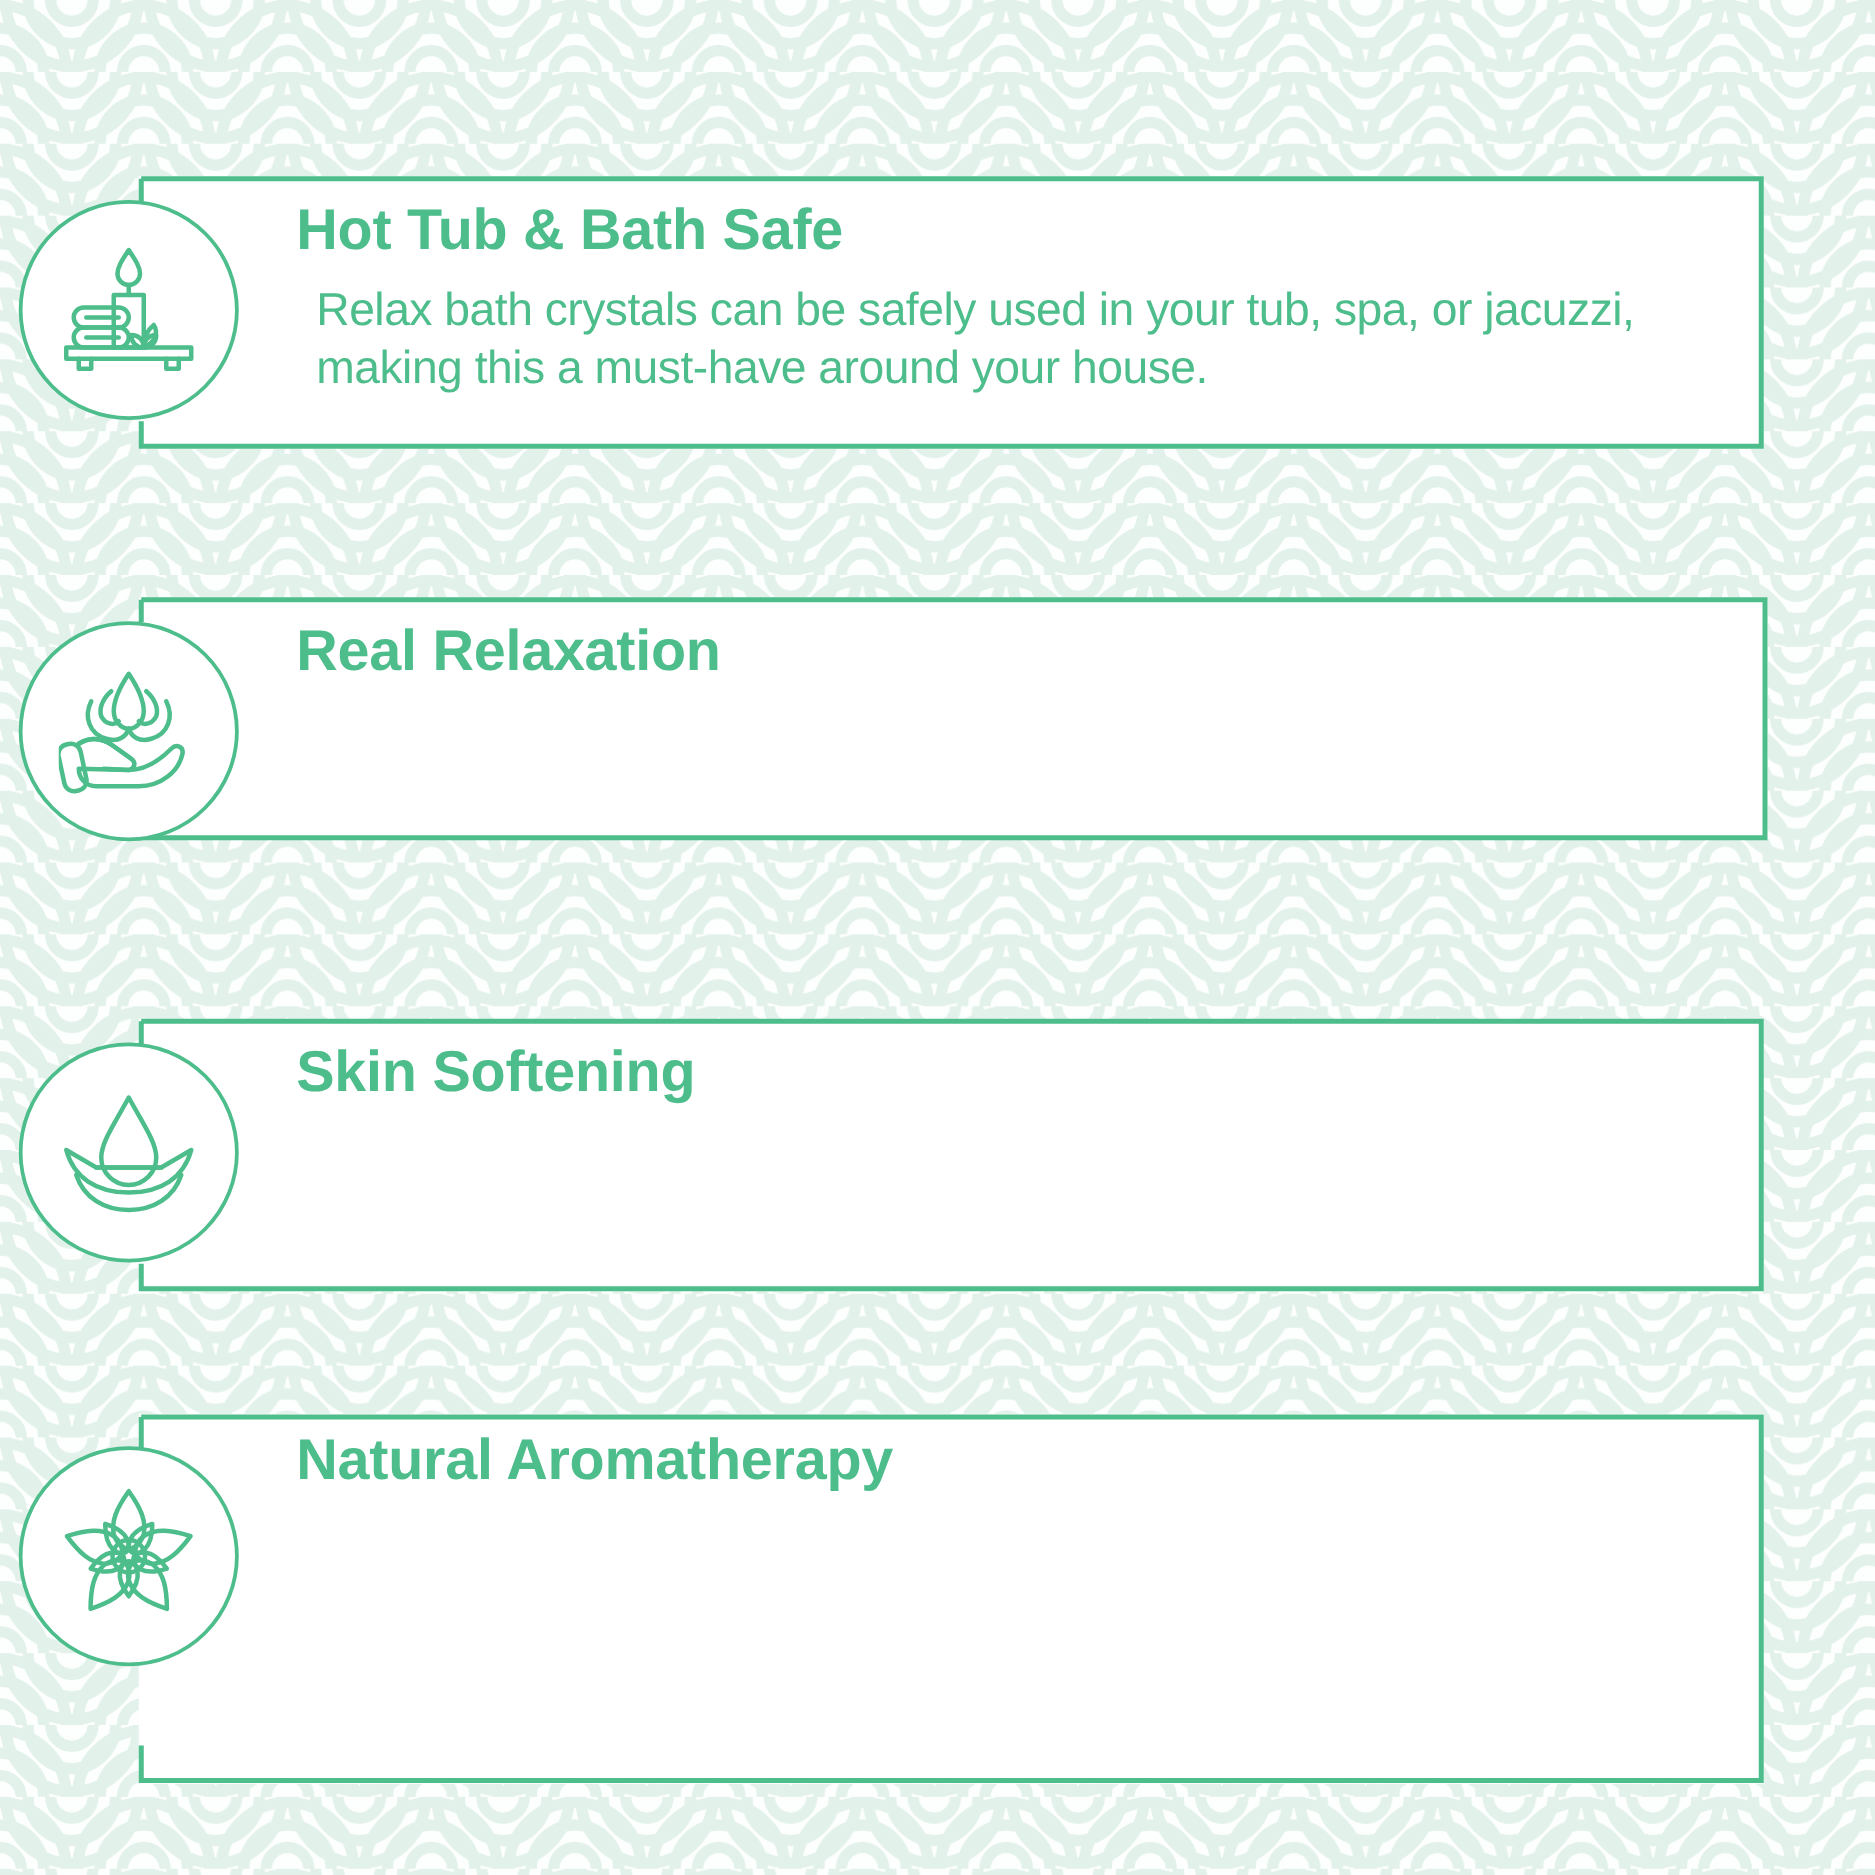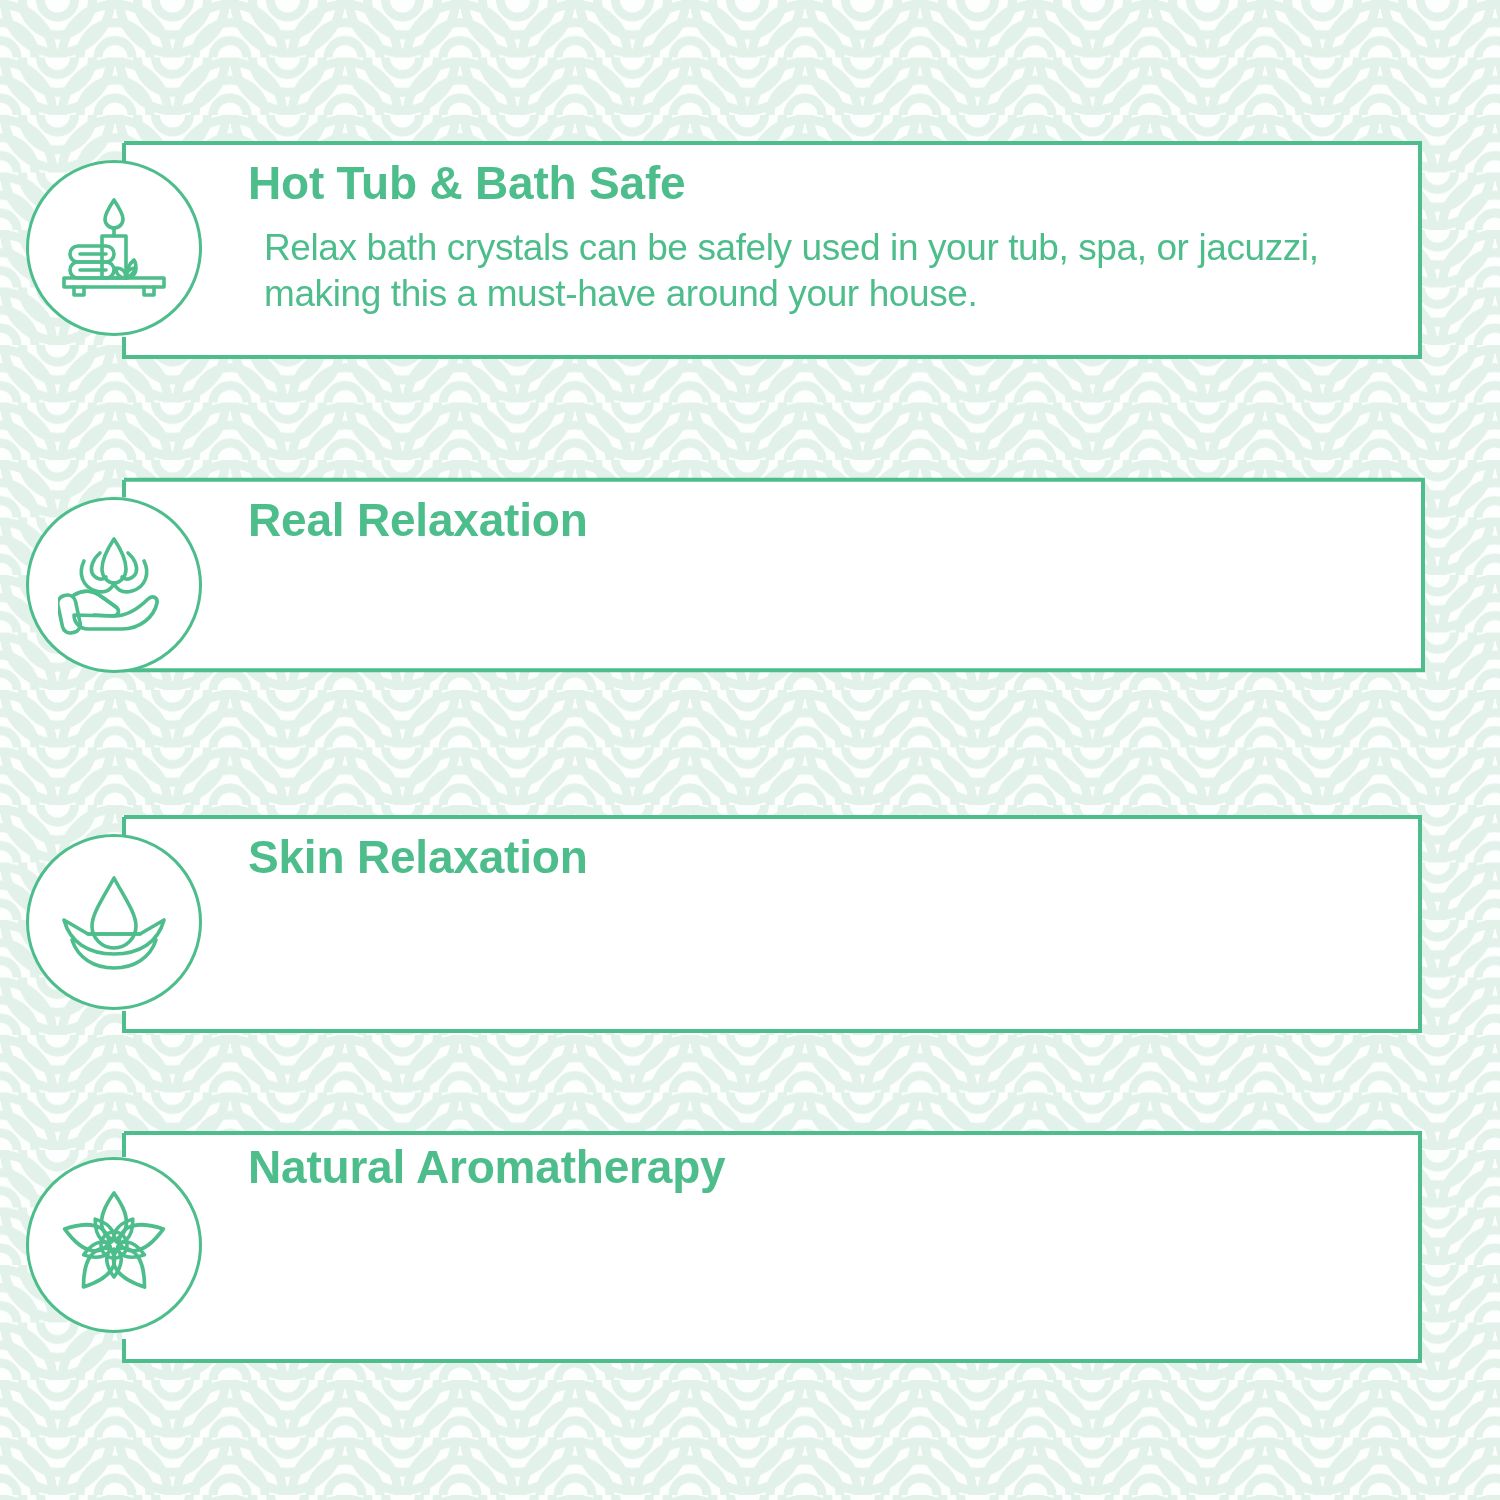--- a/index.html
+++ b/index.html
@@ -33,21 +33,21 @@
 
   
   #cards {
     position: absolute;
     inset: 0;
     z-index: 2;
   }
 
   .card {
     position: absolute;
-    left: 122px;
+    left: 111px;
     width: 1300px;
     box-sizing: border-box;
     background: #ffffff;
     z-index: 2;
   }
   
   .card-frame {
     position: absolute;
     left: 0;
     top: 0;
@@ -107,21 +107,21 @@
   #card-1 { top: 141px;  height: 218px; }
   #card-1 .icon-badge { top: 19px; }
 
   #card-2 { top: 478px;  height: 194px; }
   #card-2 .icon-badge { top: 19px; }
   #card-2 { width: 1303px; }
 
   #card-3 { top: 815px;  height: 218px; }
   #card-3 .icon-badge { top: 19px; }
 
-  #card-4 { top: 1131px; height: 232px; }
+  #card-4 { top: 1131px; height: 296px; }
   #card-4 .icon-badge { top: 26px; }
   #card-4 .card-body { padding-top: 12px; }
 </style>
 </head>
 <body>
 
 <div id="page">
 
   <svg id="bg-pattern" viewBox="0 0 1500 1500" preserveAspectRatio="xMidYMid slice" aria-hidden="true">
     <defs>
@@ -226,21 +226,21 @@
 
           <path d="M6 54 L 30 68 L 82 68 L 106 54 C 100 76 82 88 56 88 C 30 88 12 76 6 54 Z"></path>
 
           <path d="M30 68 L82 68"></path>
 
           <path d="M14 74 C 20 92 36 102 56 102 C 76 102 92 92 98 74"></path>
         </svg>
       </div>
 
       <div class="card-body">
-        <h2 class="card-title">Skin Relaxation</h2>
+        <h2 class="card-title">Skin Softening</h2>
       </div>
     </div>
 
     <div class="card" id="card-4">
       <svg class="card-frame" viewBox="0 0 1300 232" preserveAspectRatio="none">
         <path d="M 2 2 L 1298 2 L 1298 230 L 2 230 L 2 208 M 2 26 L 2 2" fill="none" stroke="#4cbd8b" stroke-width="4" vector-effect="non-scaling-stroke"></path>
       </svg>
 
       <div class="icon-badge">
         <svg width="116" height="116" viewBox="0 0 116 116" fill="none" stroke="#4cbd8b" stroke-width="3.6" stroke-linecap="round" stroke-linejoin="round">

